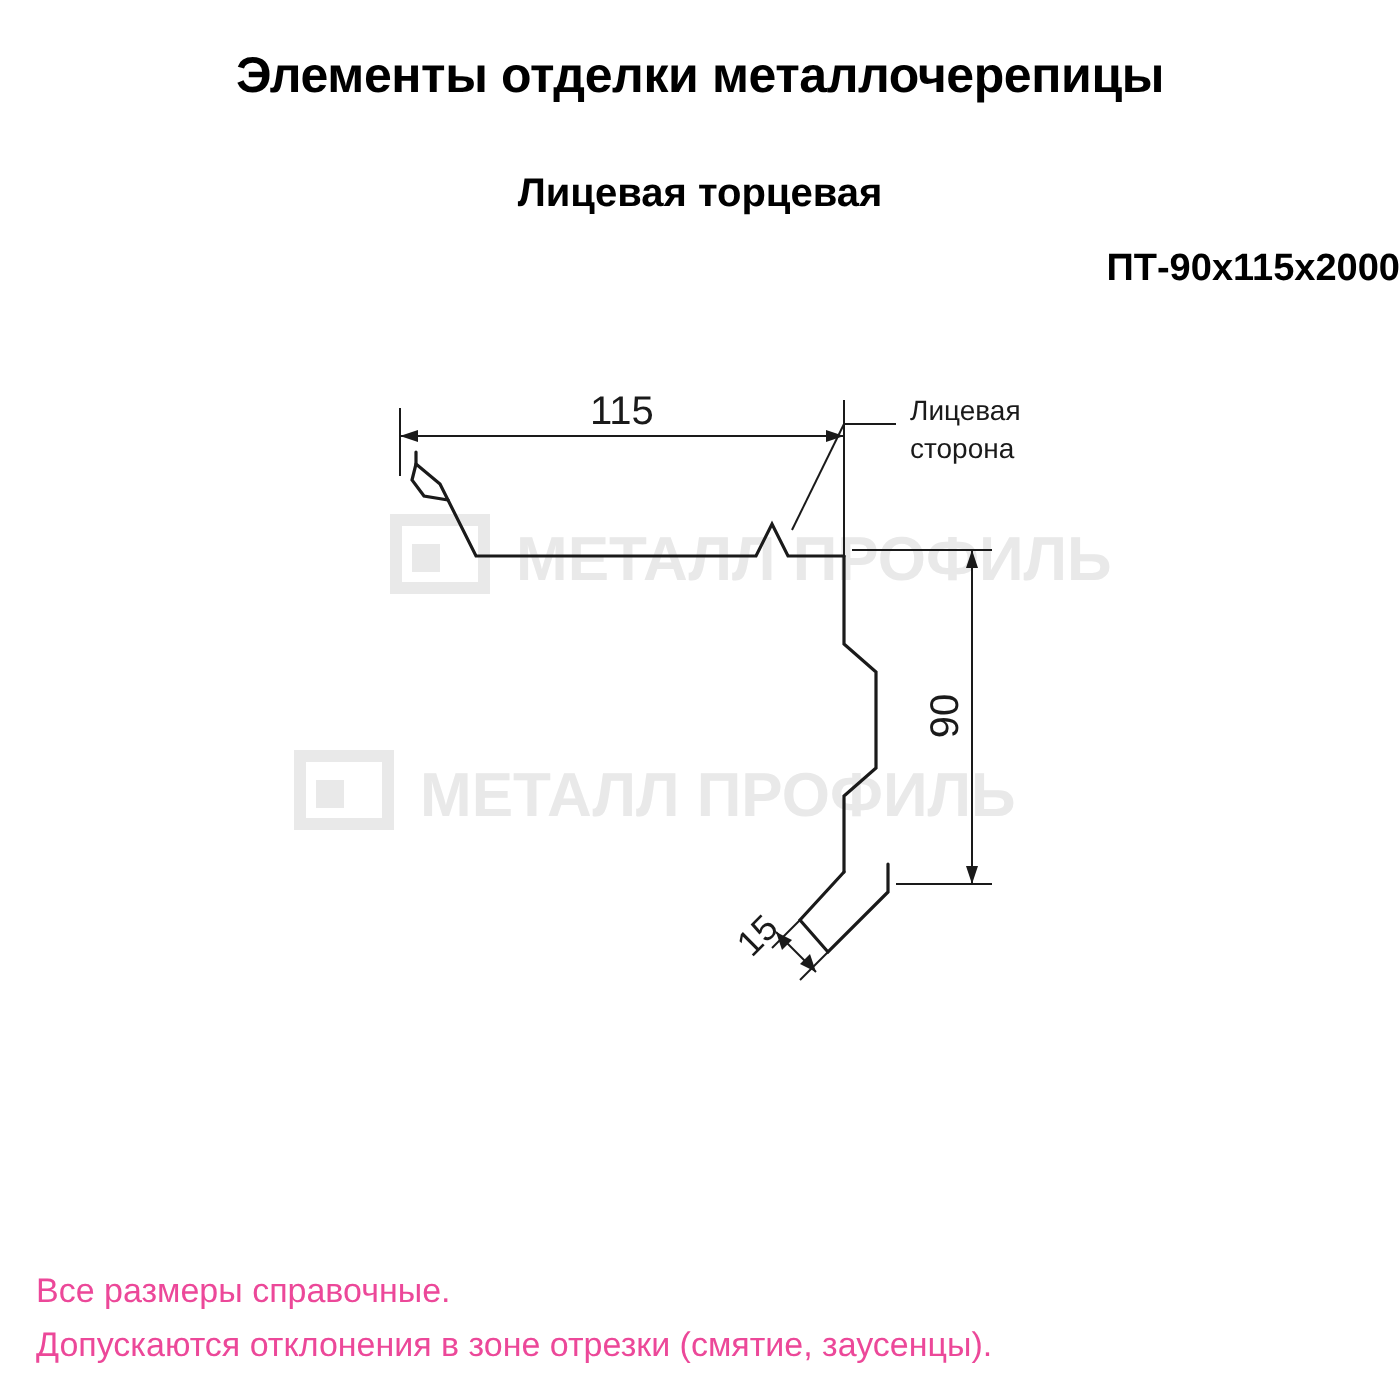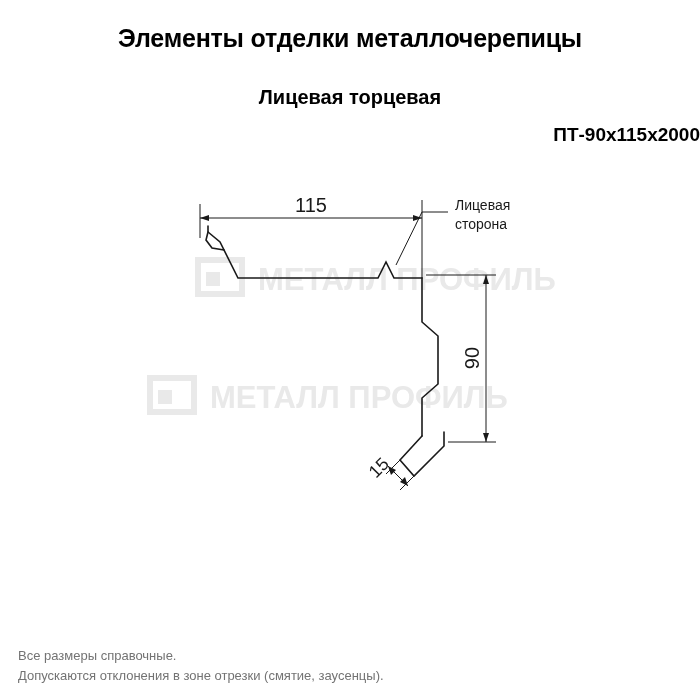--- a/index.html
+++ b/index.html
@@ -61,23 +61,23 @@
     top: 170px;
     width: 700px;
     height: 320px;
     pointer-events: none;
     text-decoration: underline;
   }
   .footer {
     position: absolute;
     left: 18px;
     bottom: 14px;
-    font-size: 13px;
+    font-size: 17px;
     line-height: 1.55;
-    color: #737373;
+    color: #ec4899;
   }
   .footer div {
     white-space: nowrap;
   }
   svg { display: block; }
   text { font-family: "Liberation Sans", sans-serif; }
 </style>
 </head>
 <body>
 

